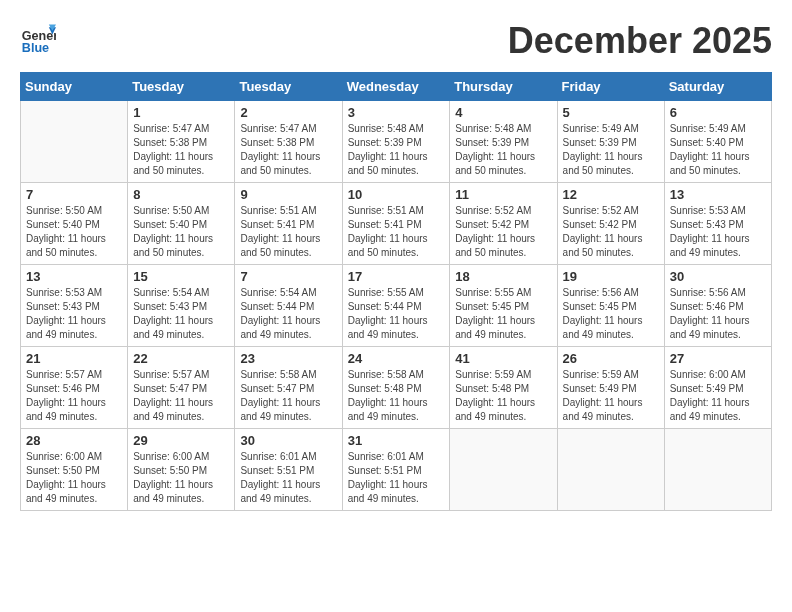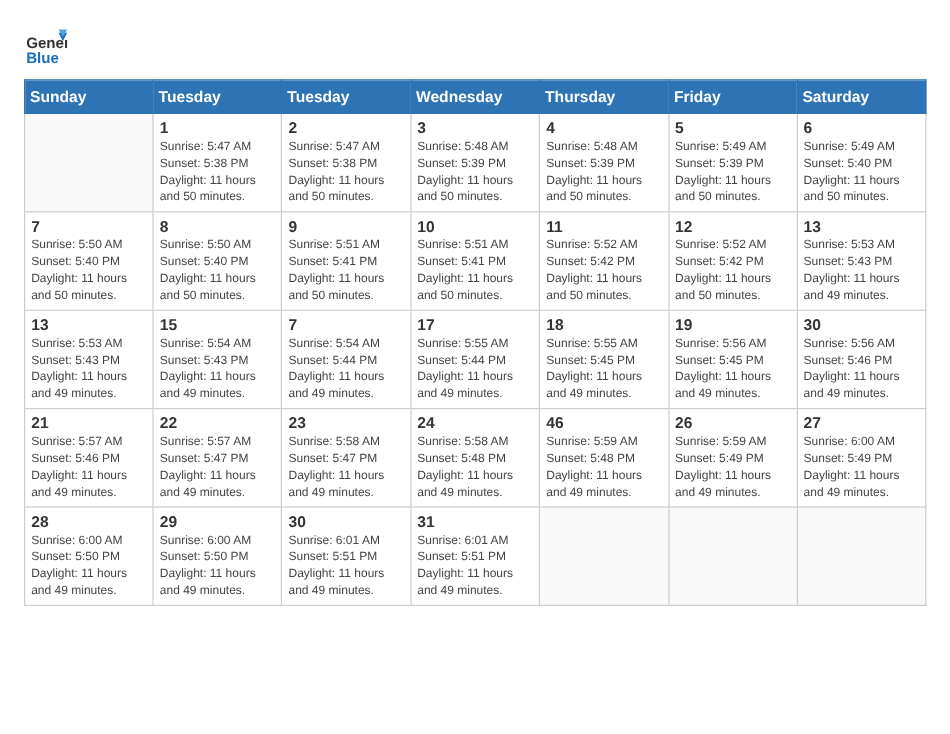--- a/index.html
+++ b/index.html
@@ -85,20 +85,21 @@
 <div class="header-area">
   <div class="logo">
     <svg class="logo-icon" viewBox="0 0 40 40">
       <text x="2" y="22" font-size="14" font-weight="bold" fill="#333">General</text>
       <text x="2" y="36" font-size="14" font-weight="bold" fill="#1a6ebd">Blue</text>
       <polygon points="32,8 40,8 36,16" fill="#1a6ebd"></polygon>
       <polygon points="36,5 44,5 40,12" fill="#4aa3e0" transform="translate(-4,0)"></polygon>
     </svg>
   </div>
   <div class="title-area">
+    <div class="month-title">December 2025</div>
   </div>
 </div>
 
 <table class="calendar">
   <thead>
     <tr>
     <th>Sunday</th>
         <th>Tuesday</th>
         <th>Tuesday</th>
         <th>Wednesday</th>
@@ -278,21 +279,21 @@
 and 49 minutes.</div>
         </td>
         <td>
           <span class="day-number">24</span>
           <div class="day-info" style="white-space: pre-line;">Sunrise: 5:58 AM
 Sunset: 5:48 PM
 Daylight: 11 hours
 and 49 minutes.</div>
         </td>
         <td>
-          <span class="day-number">46</span>
+          <span class="day-number">41</span>
           <div class="day-info" style="white-space: pre-line;">Sunrise: 5:59 AM
 Sunset: 5:48 PM
 Daylight: 11 hours
 and 49 minutes.</div>
         </td>
         <td>
           <span class="day-number">26</span>
           <div class="day-info" style="white-space: pre-line;">Sunrise: 5:59 AM
 Sunset: 5:49 PM
 Daylight: 11 hours

